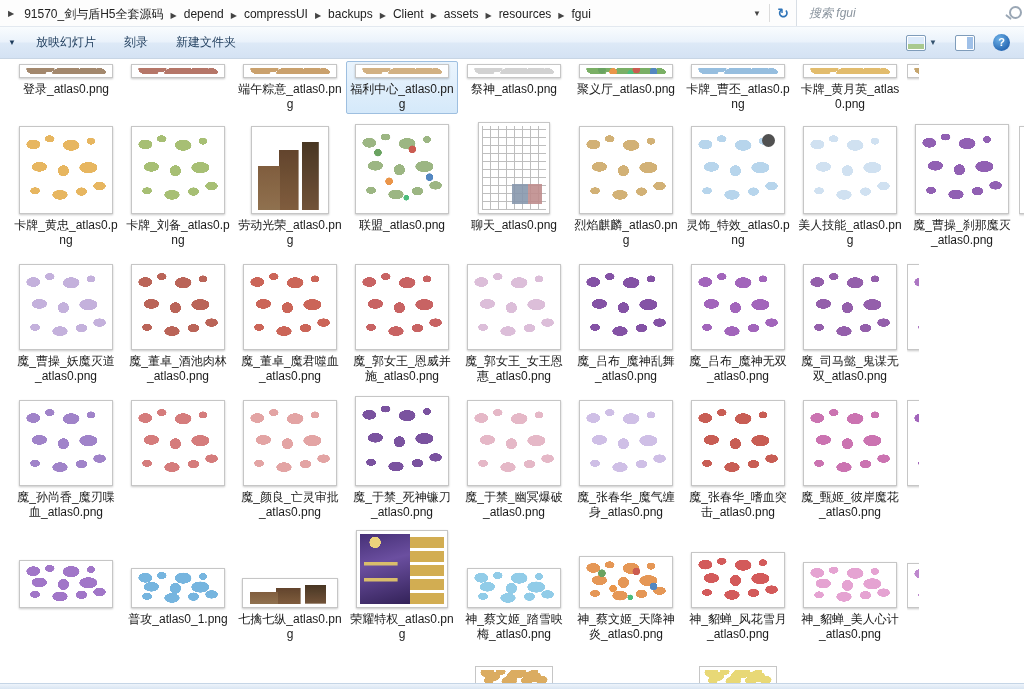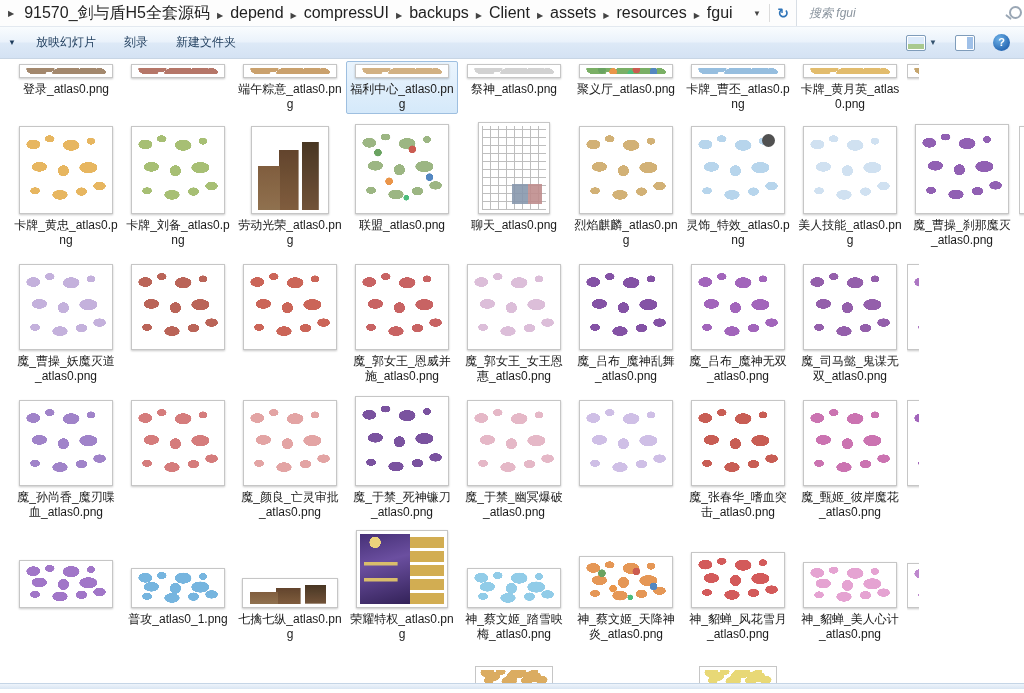--- a/index.html
+++ b/index.html
@@ -8,21 +8,21 @@
     font-family:"Liberation Sans","DejaVu Sans",sans-serif;
     -webkit-font-smoothing:antialiased;
   }
   
   .addressbar{
     height:26px;background:#fdfdfd;display:flex;align-items:center;
     border-bottom:1px solid #e3e9f0;position:relative;
   }
   .crumb-lead{font-size:8px;color:#444;margin:0 6px 0 8px;}
   .crumbs{display:flex;align-items:center;white-space:nowrap;overflow:hidden;flex:0 1 auto;}
-  .crumb{font-size:16px;color:#222;padding:2px 4px;cursor:default;}
+  .crumb{font-size:12px;color:#222;padding:2px 4px;cursor:default;}
   .crumb-sep{font-size:8px;color:#444;margin:0 3px;}
   .crumb-group:last-child .crumb-sep{display:none;}
   .addr-right{margin-left:auto;display:flex;align-items:center;height:100%;}
   .addr-drop{font-size:8px;color:#444;padding:0 8px;align-self:center;}
   .addr-sep{width:1px;height:18px;background:#dcdcdc;}
   .refresh-btn{width:26px;text-align:center;font-size:14px;color:#2f74b8;font-weight:bold;}
   .searchbox{
     width:228px;height:100%;box-sizing:border-box;border-left:1px solid #d8dee5;
     background:#fff;display:flex;align-items:center;position:relative;
   }
@@ -379,27 +379,29 @@
       </div>
     </div>
     <div class="label">魔_曹操_妖魔灭道_atlas0.png</div>
   </div>
         <div class="cell">
     <div class="thumbwrap" style="height: 94px;">
       <div class="thumb" style="width: 94px; height: 86px; --tint: #ac4334;">
         <div class="blobs"></div>
       </div>
     </div>
+    <div class="label">魔_董卓_酒池肉林_atlas0.png</div>
   </div>
         <div class="cell">
     <div class="thumbwrap" style="height: 94px;">
       <div class="thumb" style="width: 94px; height: 86px; --tint: #c04434;">
         <div class="blobs"></div>
       </div>
     </div>
+    <div class="label">魔_董卓_魔君噬血_atlas0.png</div>
   </div>
         <div class="cell">
     <div class="thumbwrap" style="height: 94px;">
       <div class="thumb" style="width: 94px; height: 86px; --tint: #bc4141;">
         <div class="blobs"></div>
       </div>
     </div>
     <div class="label">魔_郭女王_恩威并施_atlas0.png</div>
   </div>
         <div class="cell">
@@ -482,20 +484,21 @@
       </div>
     </div>
     <div class="label">魔_于禁_幽冥爆破_atlas0.png</div>
   </div>
         <div class="cell">
     <div class="thumbwrap" style="height: 94px;">
       <div class="thumb" style="width: 94px; height: 86px; --tint: #c5b2e1;">
         <div class="blobs"></div>
       </div>
     </div>
+    <div class="label">魔_张春华_魔气缠身_atlas0.png</div>
   </div>
         <div class="cell">
     <div class="thumbwrap" style="height: 94px;">
       <div class="thumb" style="width: 94px; height: 86px; --tint: #bc3a2f;">
         <div class="blobs"></div>
       </div>
     </div>
     <div class="label">魔_张春华_嗜血突击_atlas0.png</div>
   </div>
         <div class="cell">

